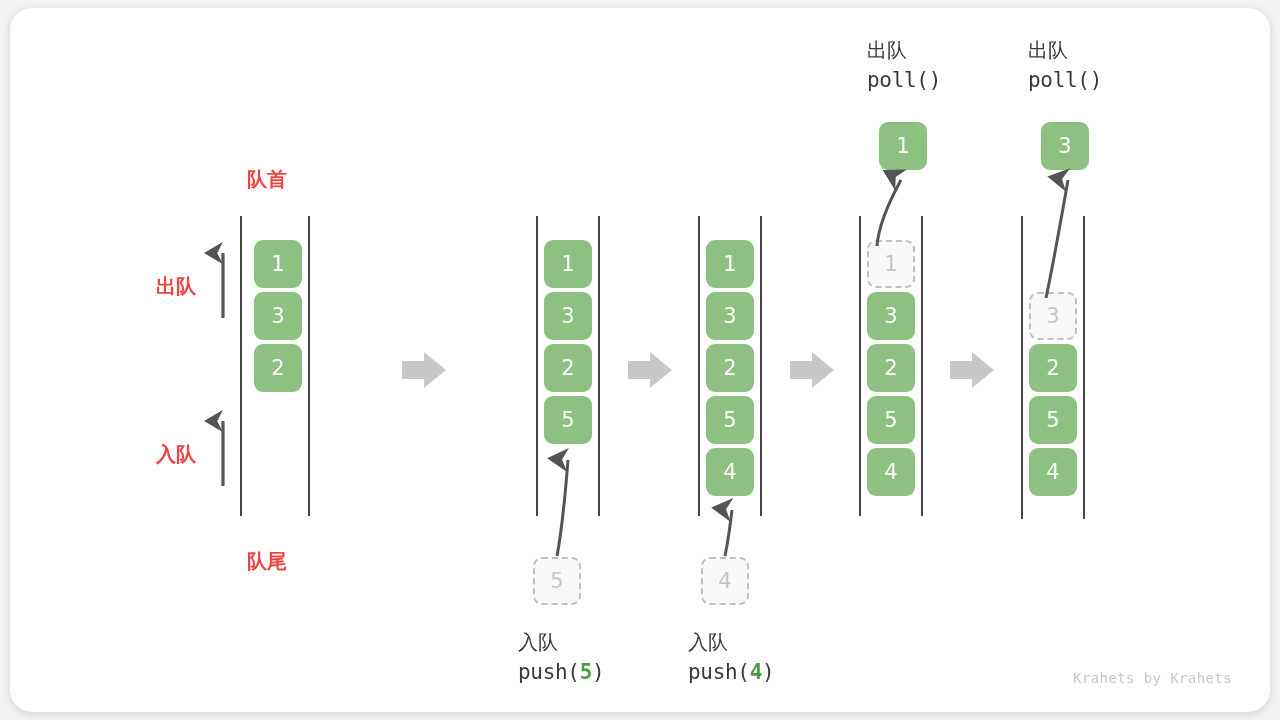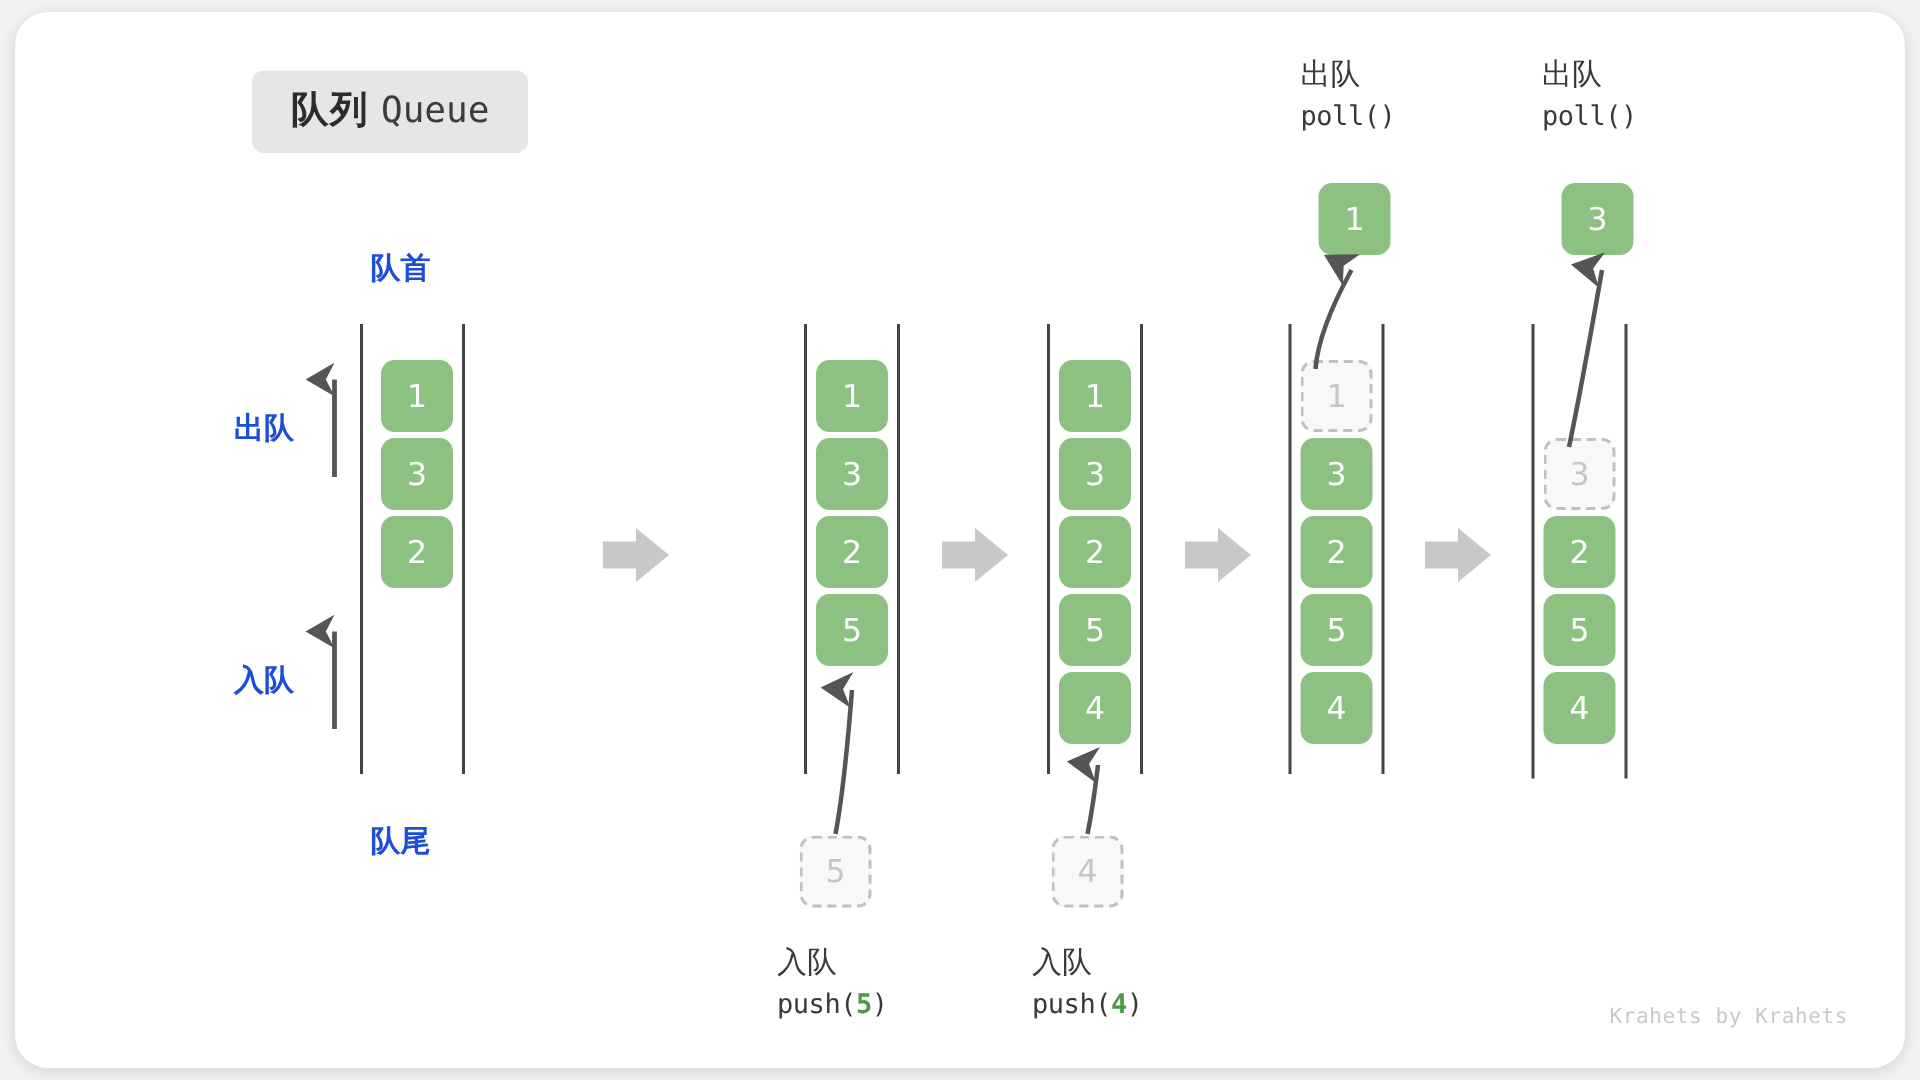--- a/index.html
+++ b/index.html
@@ -71,36 +71,36 @@
   .cell.ghost {
     background: #f8f8f8;
     border: 2px dashed #c0c0c0;
     color: #c6c6c6;
   }
 
   
   .cn-label {
     font-size: 20px;
     font-weight: bold;
-    color: #1d4ed8;
+    color: #ef4444;
     white-space: nowrap;
     line-height: 1.32;
   }
   .op-label {
     white-space: nowrap;
     line-height: 1.45;
     text-align: left;
   }
   .op-label .cn {
     font-size: 20px;
     color: #3a3a3a;
     display: block;
   }
   .op-label .code {
-    font-size: 18px;
+    font-size: 21px;
     color: #3a3a3a;
     font-family: "DejaVu Sans Mono", "Liberation Mono", monospace;
     display: block;
     letter-spacing: -0.3px;
   }
   .op-label .code .num { color: #4a9c42; font-weight: bold; }
 
   
   #watermark {
     right: 38px;
@@ -111,23 +111,20 @@
     letter-spacing: 0.4px;
   }
 
   svg { overflow: visible; }
 </style>
 </head>
 <body>
 
 <div id="canvas">
 
-  <div id="title-chip" class="abs">
-    <span class="cn">队列</span><span class="en">Queue</span>
-  </div>
 
   <div class="abs" style="left:230px; top:208px; width:76px; height:300px;">
     <div class="rail abs" style="left:0px;  top:0px; height:300px;"></div>
     <div class="rail abs" style="left:68px; top:0px; height:300px;"></div>
     <div class="cell filled abs" style="left:14px; top:24px;">1</div>
     <div class="cell filled abs" style="left:14px; top:76px;">3</div>
     <div class="cell filled abs" style="left:14px; top:128px;">2</div>
   </div>
 
   <div class="cn-label abs" style="left:237px; top:158px;">队首</div>

